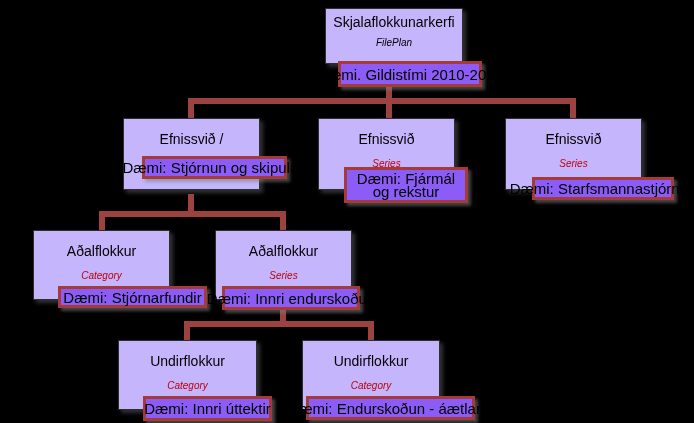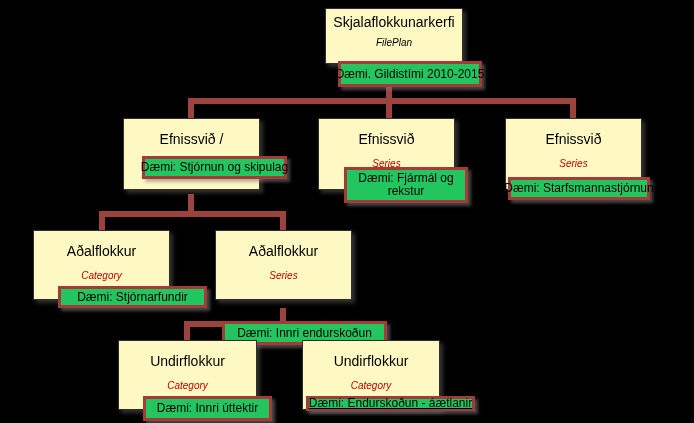--- a/index.html
+++ b/index.html
@@ -2,44 +2,44 @@
 <html><head>
 <meta charset="utf-8">
 <style>
   html,body{margin:0;padding:0;background:#000;}
   #stage{
     position:relative;width:694px;height:423px;background:#000;overflow:hidden;
     font-family:"Liberation Sans",sans-serif;
   }
   .conn{position:absolute;background:#9C4340;}
   .box{
-    position:absolute;background:#fef9c3;border:1px solid #2e2e2e;
+    position:absolute;background:#c4b5fd;border:1px solid #2e2e2e;
     box-shadow:3px 3px 4px rgba(110,110,110,.45);
     text-align:center;box-sizing:border-box;
   }
   .line1{font-size:14px;color:#000;margin-top:12px;white-space:nowrap;}
   .line2{font-size:10px;font-weight:normal;font-style:italic;color:#C00000;margin-top:11px;white-space:nowrap;}
   .line2.dark{color:#000;}
   .ex{
-    position:absolute;background:#22c55e;border:3px solid #A43B38;
+    position:absolute;background:#8b5cf6;border:3px solid #A43B38;
     box-shadow:3px 3px 3px rgba(125,125,125,.55);
-    color:#000;font-size:12px;text-align:center;box-sizing:border-box;
+    color:#000;font-size:15px;text-align:center;box-sizing:border-box;
     display:flex;align-items:center;justify-content:center;line-height:13px;
   }
   .ex.nowrap{white-space:nowrap;}
   
   .b0{left:325px;top:8px;width:138px;height:56px;}   .b0 .line1{margin-top:5px;} .b0 .line2{margin-top:7px;}
   .e0{left:338px;top:61px;width:144px;height:26px;}
   .b1{left:123px;top:118px;width:137px;height:72px;} .e1{left:142px;top:156px;width:145px;height:23px;}
   .b2{left:318px;top:118px;width:137px;height:72px;} .e2{left:344px;top:167px;width:124px;height:36px;}
-  .b3{left:505px;top:118px;width:137px;height:72px;} .e3{left:508px;top:177px;width:142px;height:23px;}
+  .b3{left:505px;top:118px;width:137px;height:72px;} .e3{left:532px;top:177px;width:142px;height:23px;}
   .b4{left:33px;top:230px;width:137px;height:70px;}  .e4{left:58px;top:286px;width:149px;height:22px;}
-  .b5{left:215px;top:230px;width:137px;height:70px;} .e5{left:222px;top:286px;width:165px;height:24px;margin-top:35px;}
+  .b5{left:215px;top:230px;width:137px;height:70px;} .e5{left:222px;top:286px;width:138px;height:24px;}
   .b6{left:118px;top:340px;width:139px;height:70px;} .e6{left:143px;top:396px;width:129px;height:25px;text-align:right;}
-  .b7{left:302px;top:340px;width:138px;height:70px;} .e7{left:306px;top:396px;width:169px;height:15px;text-decoration:underline;}
+  .b7{left:302px;top:340px;width:138px;height:70px;} .e7{left:306px;top:396px;width:169px;height:24px;}
 </style>
 </head>
 <body>
 
 <div id="stage">
 
   <div class="conn" style="left:386px;top:84px;width:6px;height:20px;"></div>
   <div class="conn" style="left:188px;top:98px;width:388px;height:6px;"></div>
   <div class="conn" style="left:188px;top:98px;width:6px;height:21px;"></div>
   <div class="conn" style="left:386px;top:98px;width:6px;height:21px;"></div>

